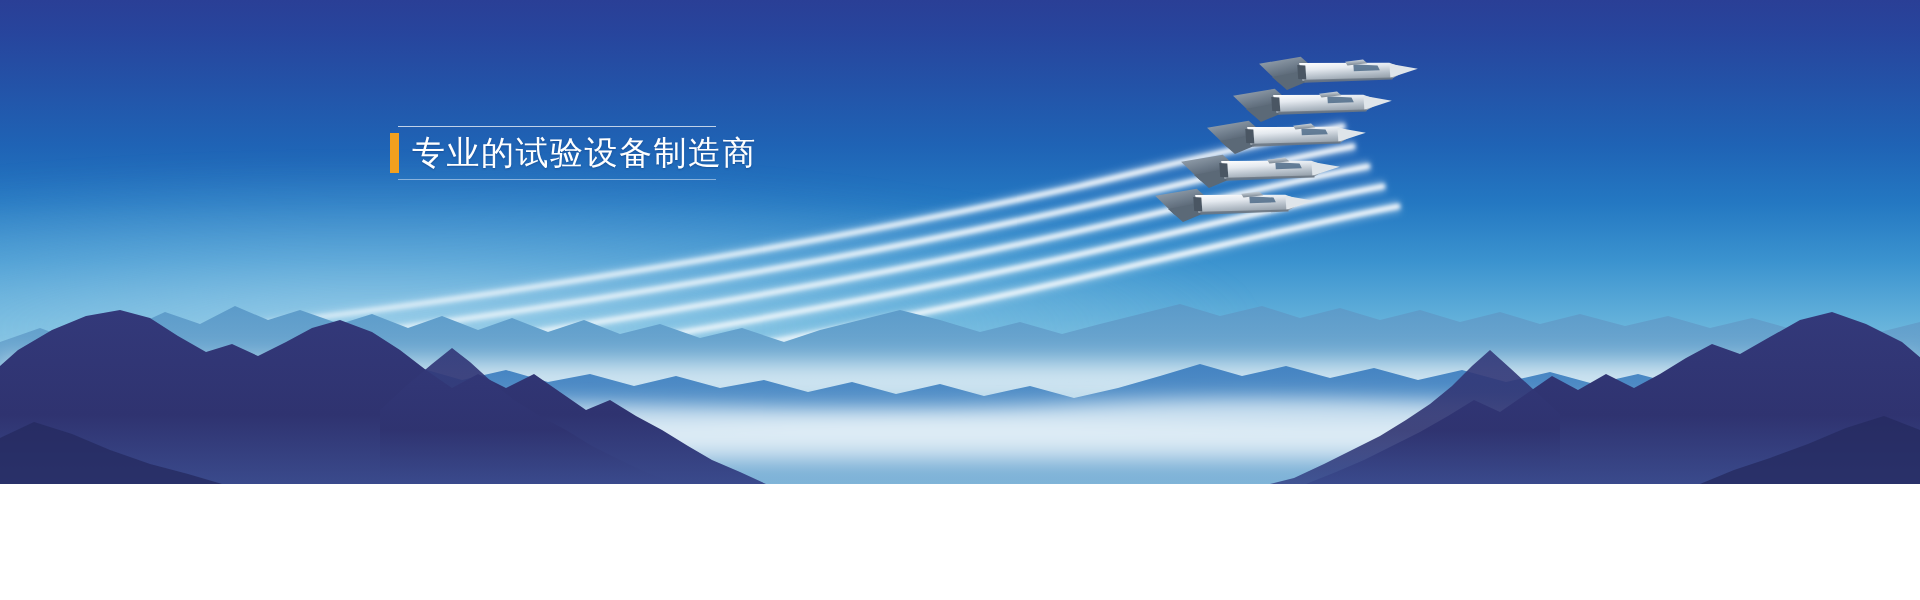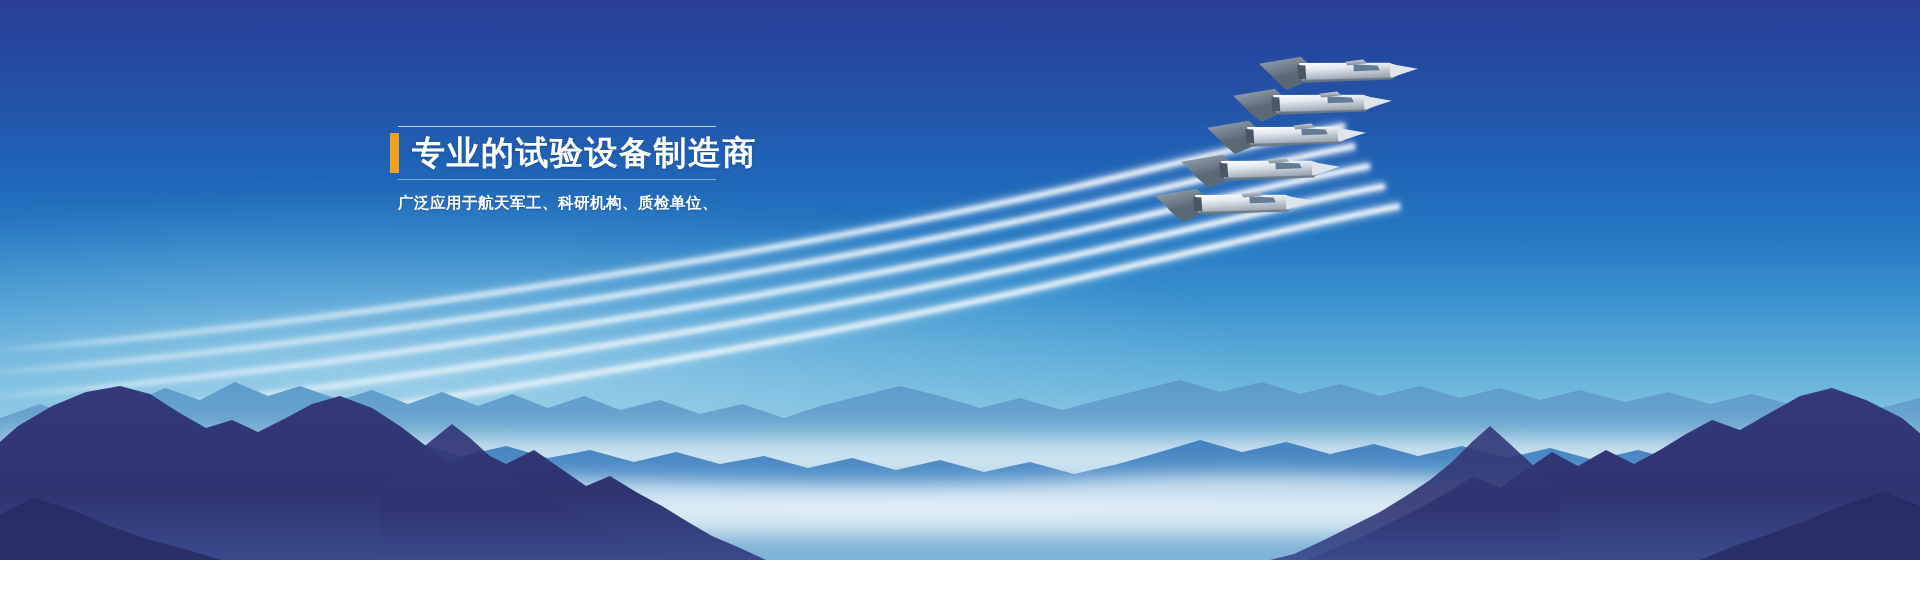--- a/index.html
+++ b/index.html
@@ -4,24 +4,23 @@
 <style>
   * { margin:0; padding:0; box-sizing:border-box; }
   html, body {
     width:1920px; height:600px;
     overflow:hidden;
     font-family:"DejaVu Sans","Liberation Sans",sans-serif;
   }
 
   #banner {
     position:relative;
-    width:1920px; height:560px;
+    width:1920px; height:484px;
     overflow:hidden;
     background:#b91c1c;
-    font-weight:bold;
   }
 
   
   .sky {
     position:absolute; inset:0;
     background:linear-gradient(to bottom,
       #2a3f96 0%,
       #27459d 7%,
       #2353a8 18%,
       #1f63b5 30%,
@@ -304,18 +303,17 @@
     <div class="rule-top"></div>
 
     <div class="headline-row">
       <span class="accent-bar"></span>
       <span class="headline">专业的试验设备制造商</span>
     </div>
 
     <div class="rule-bottom"></div>
 
     <div class="subcopy">
-      <div class="subline">广泛应用于航天军工、科研机构、质检单位、</div>
     </div>
 
   </div>
 
 </div>
 
 </body></html>

